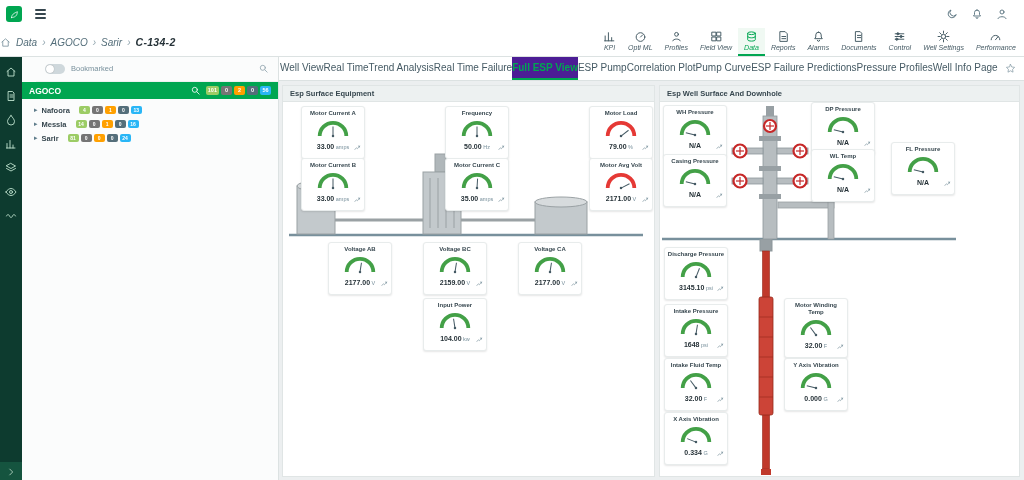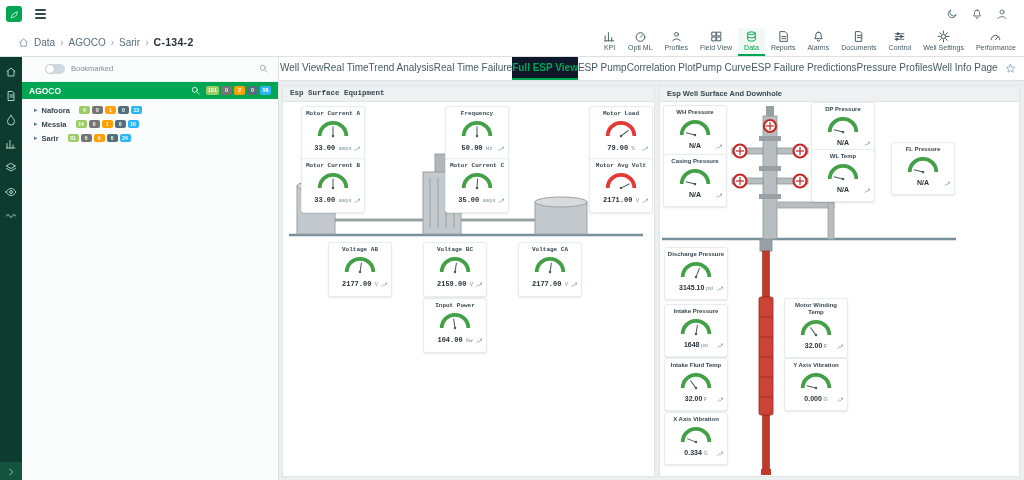--- a/index.html
+++ b/index.html
@@ -13,21 +13,21 @@
           border-bottom:1px solid #dce2e2;z-index:6;}
   .row1{display:flex;align-items:center;height:22px;padding:3px 10px 0 6px;gap:11px;}
   .logo{width:16px;height:16px;border-radius:3px;background:#00a651;display:flex;
         align-items:center;justify-content:center;color:#fff;cursor:pointer;}
   .logo .icn{width:10px;height:10px;}
   .hamburger{cursor:pointer;padding:2px;}
   .hamburger i{display:block;width:11px;height:1.7px;background:#37474f;margin:2px 0;border-radius:1px;}
   .topbar-actions{display:flex;gap:13px;color:#546e7a;margin-left:auto;padding-right:6px;}
   .topbar-actions .icn{width:12px;height:12px;}
   .tb-act{cursor:pointer;display:inline-flex;}
-  .row2{display:flex;align-items:flex-end;height:31px;padding:0 2px 0 18px;}
+  .row2{display:flex;align-items:flex-end;height:31px;padding:0 2px 0 0;font-style:italic;}
   .breadcrumb{display:flex;align-items:center;gap:5px;font-size:10px;color:#546e7a;padding-bottom:8px;}
   .breadcrumb .icn{width:11px;height:11px;color:#78909c;}
   .crumb{cursor:pointer;}
   .crumb.last{font-weight:bold;color:#263238;font-size:10.5px;letter-spacing:.3px;}
   .sep{color:#90a4ae;}
   .toolbar{display:flex;margin-left:auto;align-items:flex-end;}
   .tb-item{display:flex;flex-direction:column;align-items:center;gap:1px;padding:2px 6px 3px;
            font-size:7px;color:#455a64;border-bottom:2px solid transparent;cursor:pointer;}
   .tb-item .icn{width:13px;height:13px;}
   .tb-item span{white-space:nowrap;}
@@ -67,26 +67,26 @@
   .tree-row .badges{margin-left:5px;}
   .tree-row .badge{height:8px;line-height:8px;font-size:5px;}
 
   
   .main{position:absolute;left:278px;top:56px;right:0;bottom:0;}
   .tabsbar{height:24px;background:#fff;border-bottom:1px solid #dce2e2;display:flex;
            align-items:stretch;padding:0 2px;overflow:hidden;}
   .tabs-list{display:flex;align-items:stretch;}
   .tab{display:flex;align-items:center;padding:0 0;font-size:10px;color:#455a64;
        border-bottom:2px solid transparent;cursor:pointer;white-space:nowrap;}
-  .tab.active{color:#00a651;font-weight:bold;border-bottom-color:#00a651;background:#0f172a;}
+  .tab.active{color:#00a651;font-weight:bold;border-bottom-color:#00a651;background:#4c1d95;}
   .tab-star{margin-left:auto;display:flex;align-items:center;padding:0 7px;color:#90a4ae;cursor:pointer;}
   .tab-star .icn{width:11px;height:11px;}
   .panels{display:flex;gap:4px;padding:4px;height:calc(100% - 32px);}
   .panel{background:#fff;border:1px solid #e0e5e5;position:relative;overflow:hidden;}
-  .panel.surface{width:371px;flex:none;font-family:Liberation Mono, monospace;}
+  .panel.surface{width:371px;flex:none;}
   .panel.downhole{flex:1;}
   .panel-header{height:15px;line-height:15px;background:#edf1f1;border-bottom:1px solid #e0e5e5;
                 font-size:7.5px;font-weight:bold;color:#37474f;padding:0 7px;}
   .panel-body{position:relative;height:calc(100% - 16px);}
 
   
   .gcard{position:absolute;width:58px;background:#fff;border:1px solid #e8ecec;border-radius:3px;
          box-shadow:0 1px 2px rgba(0,0,0,.10);text-align:center;padding:3px 2px 8px;z-index:2;cursor:pointer;}
   .g-title{font-size:6px;font-weight:bold;color:#37474f;line-height:7px;min-height:7px;}
   .g-svg{width:38px;height:21px;margin-top:1px;}

